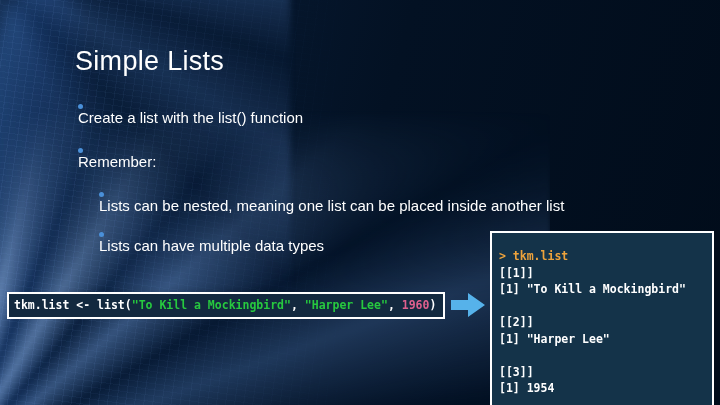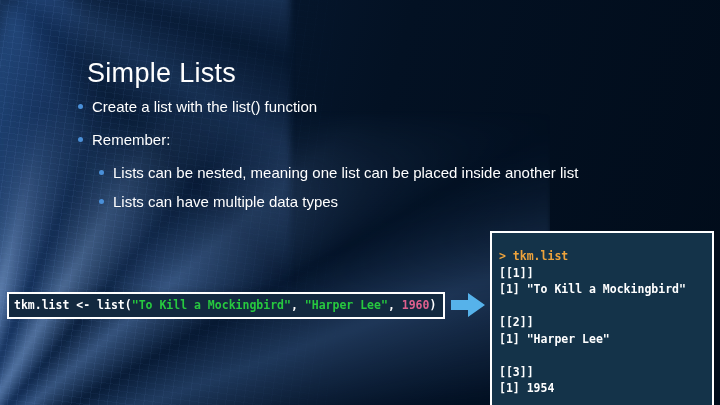--- a/index.html
+++ b/index.html
@@ -46,25 +46,25 @@
   .bg-grid{
     left:0;top:0;width:380px;height:405px;opacity:.9;
     background-image:
       repeating-linear-gradient(98deg,rgba(140,185,255,0.07) 0 1px,transparent 1px 9px),
       repeating-linear-gradient(8deg,rgba(140,185,255,0.05) 0 1px,transparent 1px 6px);
     -webkit-mask-image:linear-gradient(to right,#000 20%,transparent 95%);
     mask-image:linear-gradient(to right,#000 20%,transparent 95%);
   }
   
   .title{
-    position:absolute;left:75px;top:46px;margin:12px;
+    position:absolute;left:75px;top:46px;margin:0;
     color:#ffffff;font-size:27px;font-weight:500;letter-spacing:.3px;
   }
   .bullets{position:absolute;left:78px;top:98px;width:560px;list-style:none;margin:0;padding:0;}
-  .bullets li{display:flex;align-items:flex-start;color:#ffffff;font-size:15px;line-height:18px;}
+  .bullets li{display:flex;align-items:flex-start;color:#ffffff;font-size:15px;line-height:18px;flex-direction:column;}
   .bullets li.lv1{margin-bottom:15px;}
   .bullets li.lv2{margin-left:21px;margin-bottom:11px;}
   .dot{
     width:5px;height:5px;border-radius:50%;background:#4a90d9;
     flex:0 0 5px;margin:6px 9px 0 0;
   }
   
   .codebox{
     position:absolute;left:7px;top:292px;width:424px;height:17px;
     background:#13293f;border:2px solid #ffffff;

